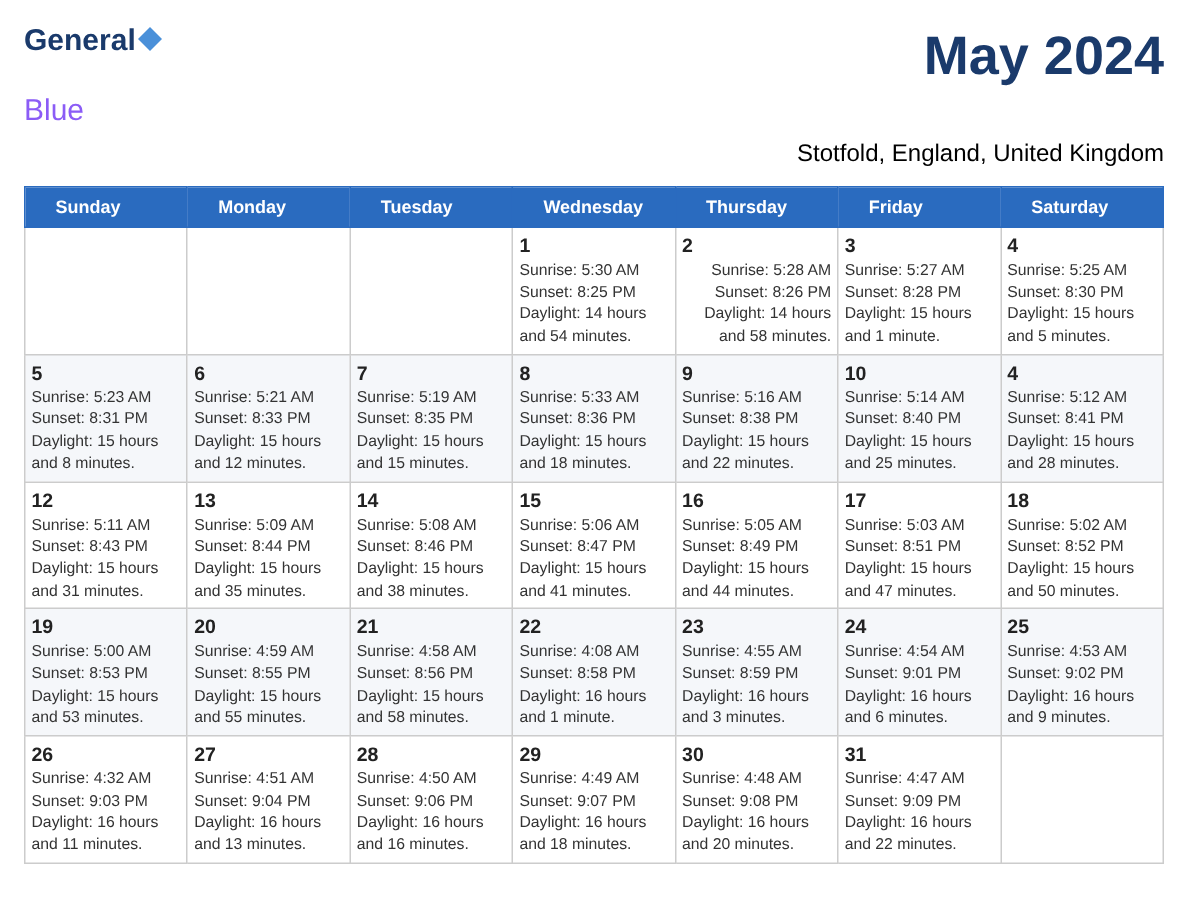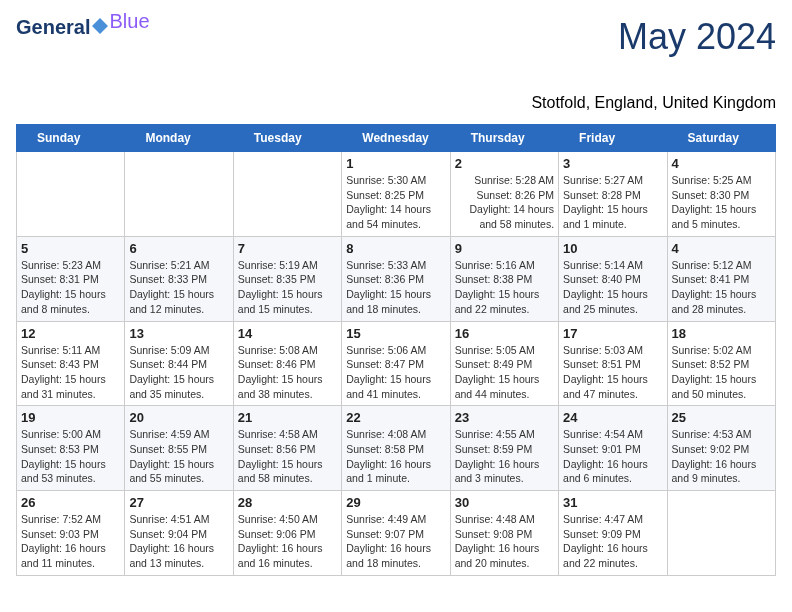--- a/index.html
+++ b/index.html
@@ -11,29 +11,30 @@
       padding: 16px;
     }
     .header {
       display: flex;
       justify-content: space-between;
       align-items: flex-start;
       margin-bottom: 12px;
     }
     .logo {
       display: flex;
-      flex-direction: row;
+      flex-direction: column;
       align-items: flex-start;
+      gap: 30px;
     }
     .title-block {
       text-align: right;
     }
     .title-month {
       font-size: 36px;
-      font-weight: normal;
+      font-weight: bold;
       color: #1a3a6b;
     }
     .title-location {
       font-size: 16px;
       color: #000000;
       margin-top: 36px;
     }
     .calendar {
       width: 100%;
       border-collapse: collapse;
@@ -290,21 +291,21 @@
           <span class="day-number">25</span>
           <div class="day-info" style="white-space: pre-line;">Sunrise: 4:53 AM
 Sunset: 9:02 PM
 Daylight: 16 hours
 and 9 minutes.</div>
         </td>
       </tr>
       <tr>
         <td>
           <span class="day-number">26</span>
-          <div class="day-info" style="white-space: pre-line;">Sunrise: 7:52 AM
+          <div class="day-info" style="white-space: pre-line;">Sunrise: 4:32 AM
 Sunset: 9:03 PM
 Daylight: 16 hours
 and 11 minutes.</div>
         </td>
         <td>
           <span class="day-number">27</span>
           <div class="day-info" style="white-space: pre-line;">Sunrise: 4:51 AM
 Sunset: 9:04 PM
 Daylight: 16 hours
 and 13 minutes.</div>

